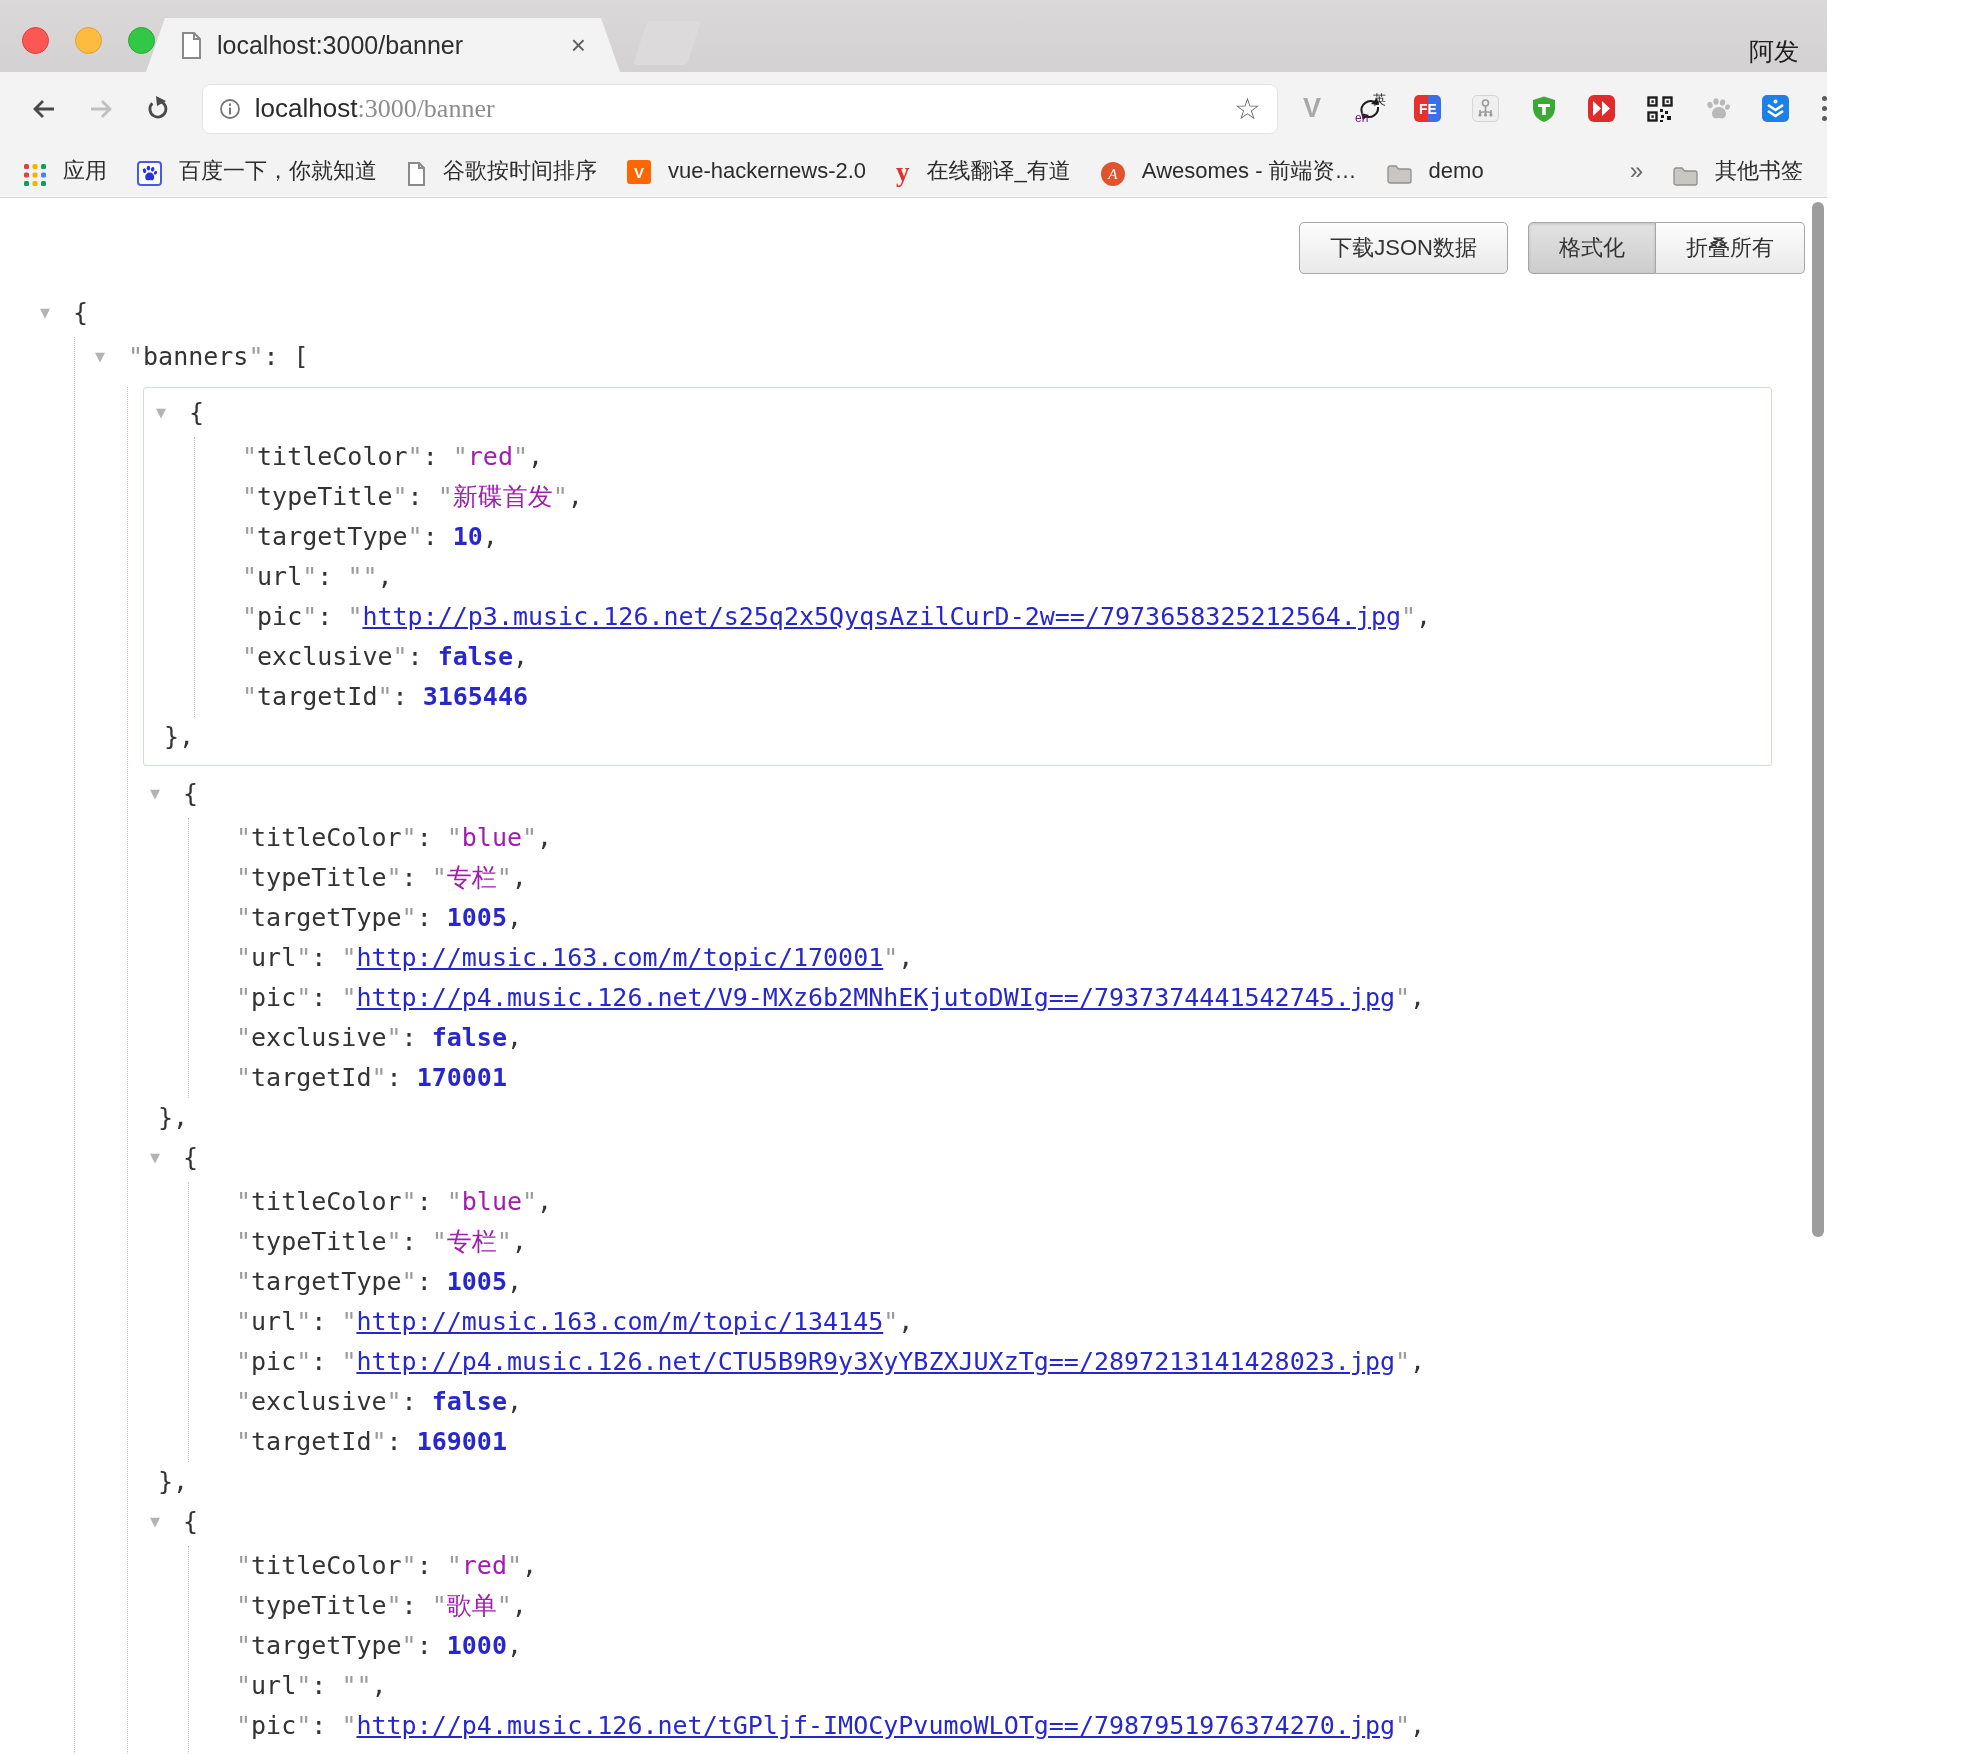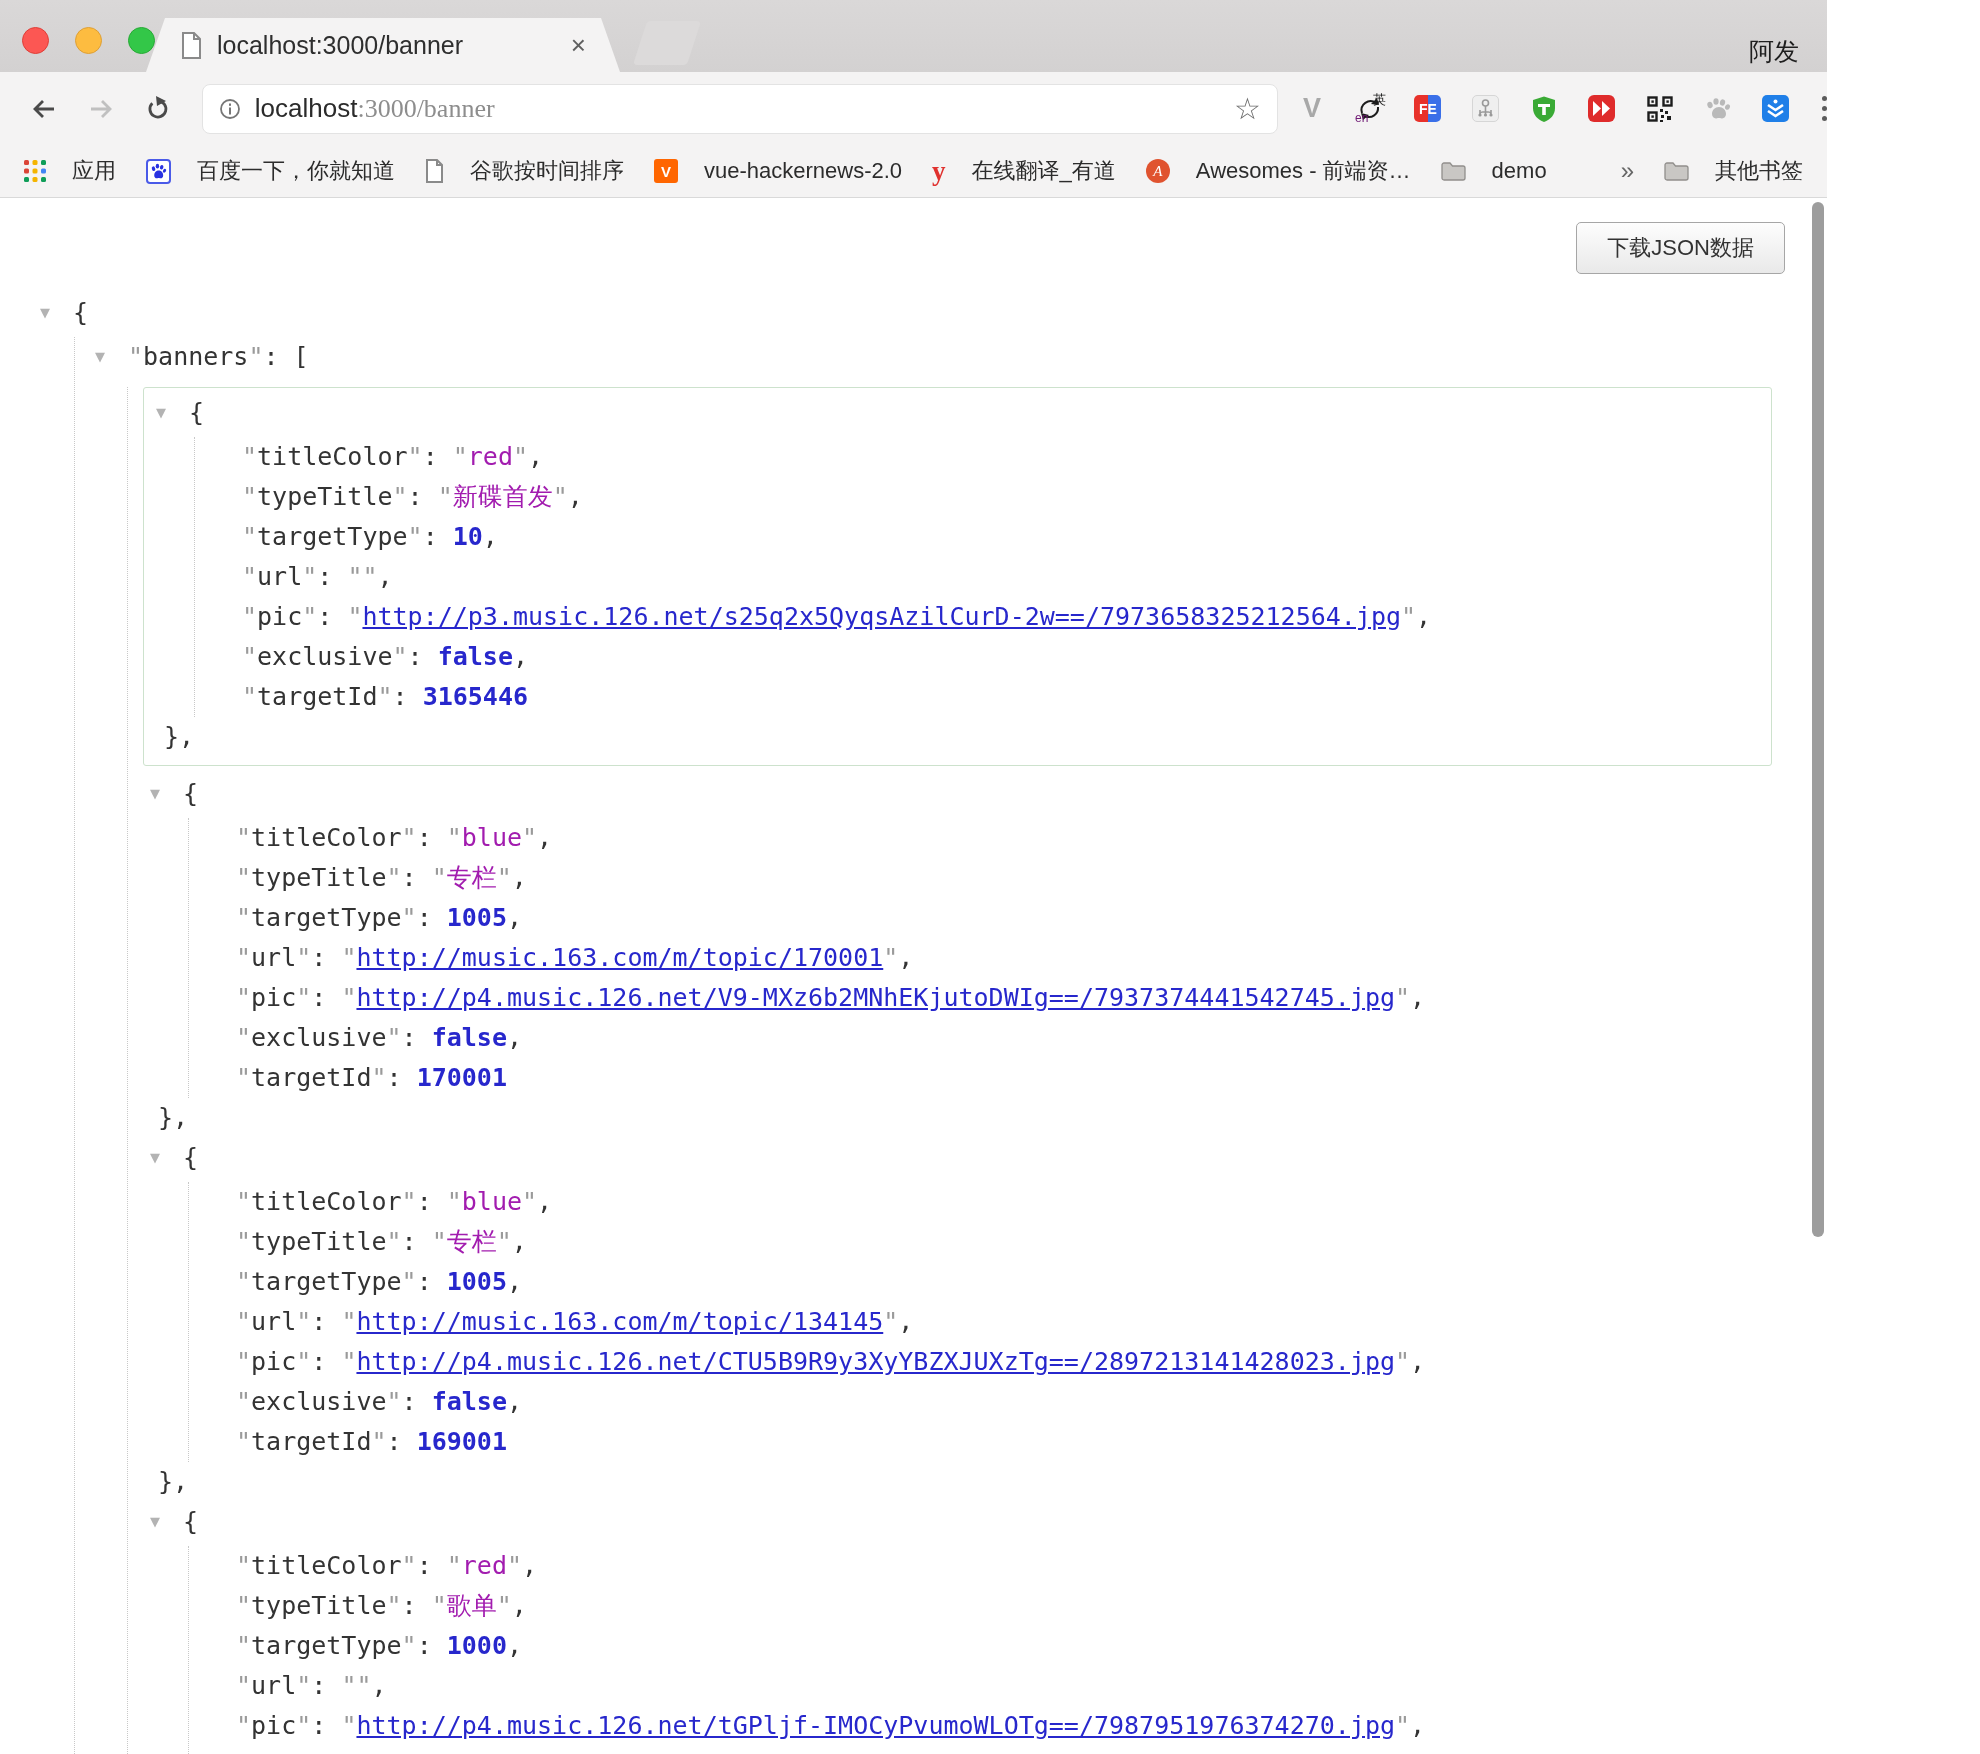--- a/index.html
+++ b/index.html
@@ -42,21 +42,21 @@
   .dl-box { width:27px; height:27px; border-radius:5px; background:#1f7fe8; display:flex; align-items:center; justify-content:center; }
   .trans-box { position:relative; width:28px; height:28px; }
   .trans-box .zh { position:absolute; right:-2px; top:-4px; font-size:13px; color:#1c1c1c; }
   .trans-box .en { position:absolute; left:-1px; bottom:-2px; font-size:12px; color:#701a75; }
   .menu-dots { display:flex; flex-direction:column; gap:5px; margin-left:2px; cursor:pointer; }
   .menu-dots i { width:5px; height:5px; border-radius:50%; background:#5c5c5c; }
 
   
   .bookmarks { height:53px; background:#f4f3f3; border-bottom:1px solid #d9d9d9;
                display:flex; align-items:center; padding:0 24px; gap:30px; }
-  .bm { display:flex; align-items:center; gap:26px; cursor:pointer; white-space:nowrap; }
+  .bm { display:flex; align-items:flex-end; gap:17px; cursor:pointer; white-space:nowrap; }
   .bm-label { font-size:22px; color:#2c2c2c; }
   .bm-spacer { flex:1; }
   .chev { font-size:24px; color:#666; cursor:pointer; }
   .vue-box { width:24px; height:24px; border-radius:3px; background:#f60; color:#fff; font-weight:bold;
              font-size:15px; display:flex; align-items:center; justify-content:center; }
   .yd-y { font-size:27px; font-weight:800; color:#e0312e; font-family:"Liberation Serif",serif; line-height:1; }
   .aw-circle { width:24px; height:24px; border-radius:50%; background:#e0532f; color:#fff;
                font-family:"Liberation Serif",serif; font-style:italic; font-size:15px;
                display:flex; align-items:center; justify-content:center; }
   .baidu-box { width:25px; height:25px; border:2px solid #4a5ae8; border-radius:4px; background:#fff;
@@ -304,20 +304,24 @@
             <path d="M1 4 a2 2 0 0 1 2-2 h6 l2.5 3 H22 a2 2 0 0 1 2 2 v10 a2 2 0 0 1-2 2 H3 a2 2 0 0 1-2-2 z" fill="#c9c7c4" stroke="#918f8c" stroke-width="1.3"></path>
           </svg>
       </span>
       <span class="bm-label">其他书签</span>
     </span>
   </div>
 
   <div class="content">
     <div class="actions">
       <button class="btn btn-download">下载JSON数据</button>
+      <span class="btn-group">
+        <button class="btn pressed">格式化</button>
+        <button class="btn">折叠所有</button>
+      </span>
     </div>
     <div class="json">
         <div class="jline"><span class="tri">▼</span><span class="brace">{</span></div>
         <div class="ch1">
           <div class="jline"><span class="tri">▼</span><span class="q">"</span><span class="key">banners</span><span class="q">"</span><span class="colon">: </span><span class="brace">[</span></div>
           <div class="ch2">
             <div class="obj-box">
               <div class="jline"><span class="tri">▼</span><span class="brace">{</span></div>
               <div class="och">
                 <div class="jline"><span class="q">"</span><span class="key">titleColor</span><span class="q">"</span><span class="colon">: </span><span class="q">"</span><span class="str">red</span><span class="q">"</span><span class="comma">,</span></div>

